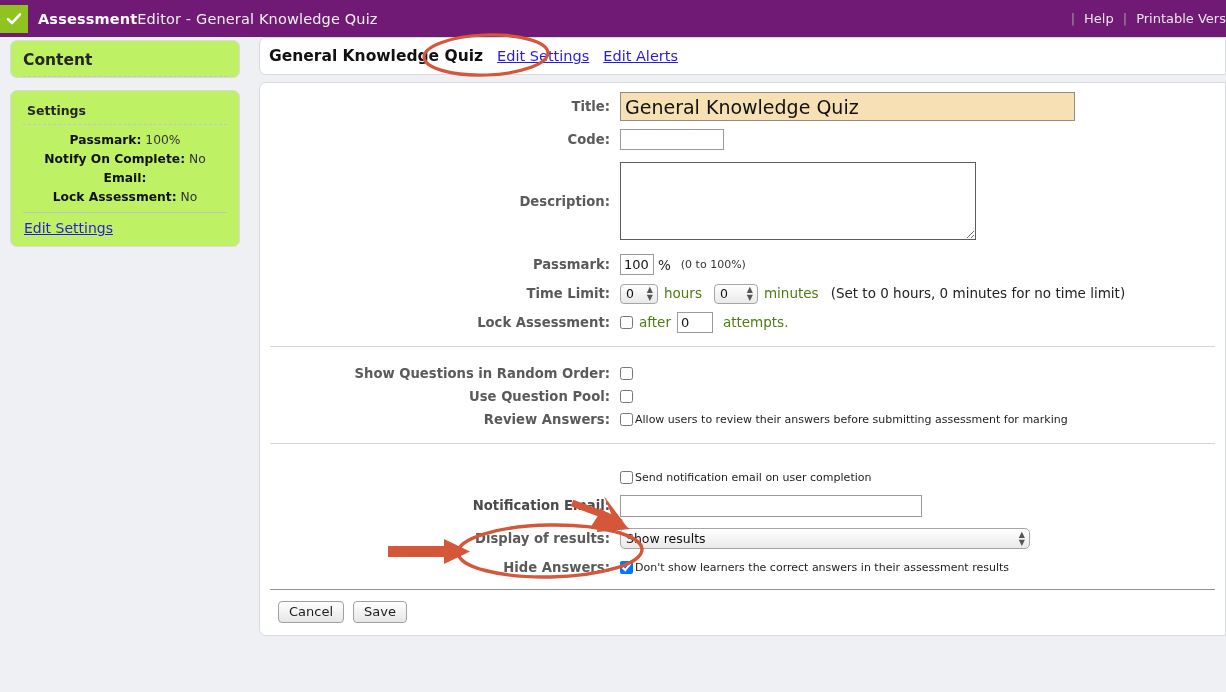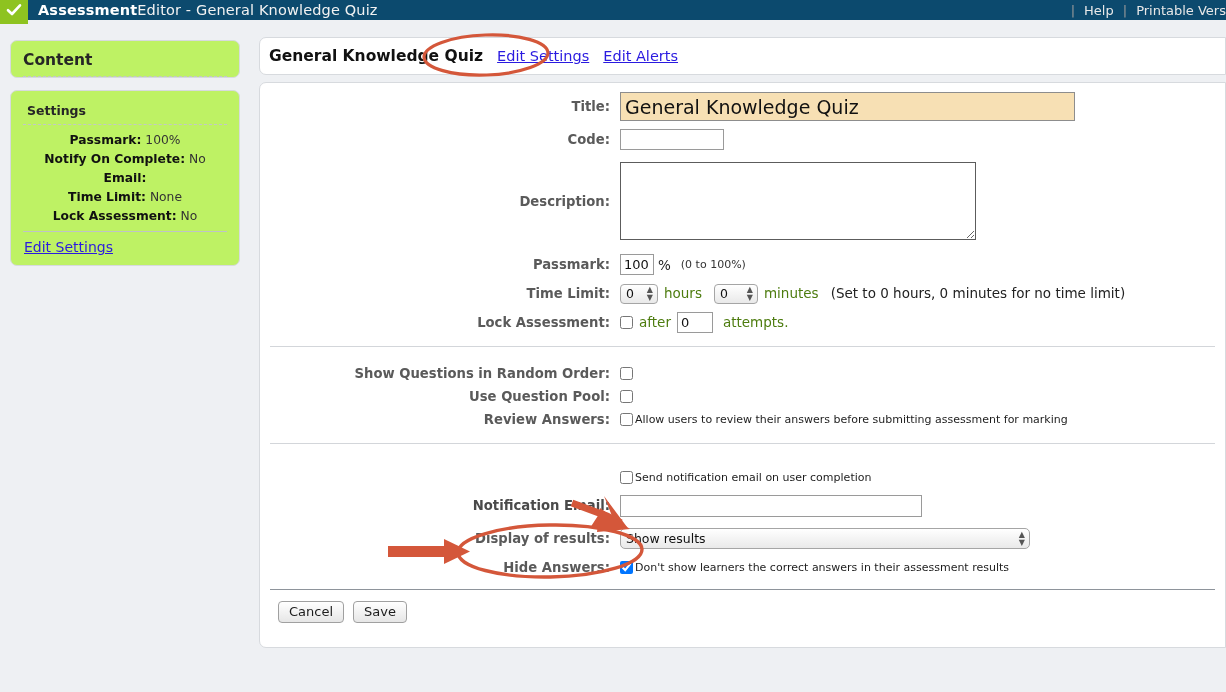--- a/index.html
+++ b/index.html
@@ -7,22 +7,22 @@
     margin: 0; padding: 0;
     width: 1226px; height: 692px;
     overflow: hidden;
     background: #eef0f3;
     font-family: "DejaVu Sans", "Liberation Sans", sans-serif;
   }
 
   
   .topbar {
     position: absolute; left: 0; top: 0;
-    width: 1226px; height: 20px;
-    background: #0c4a6e;
+    width: 1226px; height: 37px;
+    background: #701a75;
     display: flex; align-items: center;
   }
   .logo-box {
     width: 28px; height: 28px;
     background: #8ec320;
     display: flex; align-items: center; justify-content: center;
     flex: 0 0 auto;
   }
   .logo-check { display:block; }
   .app-title {
@@ -101,21 +101,21 @@
     margin: 9px 0 0 9px;
     position: relative;
   }
   .card-head { height: 36px; display: flex; align-items: center; padding: 0 0 0 9px; }
   .quiz-name { font-size: 15.5px; font-weight: bold; color:#111; white-space: nowrap; }
   .head-link {
     font-size: 14.5px; color:#2a1ae0; text-decoration: underline;
     margin-left: 14px; white-space: nowrap;
   }
 
-  .card-form { margin-top: 7px; padding-bottom: 12px; }
+  .card-form { margin-top: 7px; }
 
   .frow {
     display: flex; align-items: center;
     padding: 4px 0;
   }
   .flabel {
     width: 360px; text-align: right;
     font-size: 13.2px; font-weight: bold; color: #5a5a5a;
     padding-right: 10px; white-space: nowrap;
     flex: 0 0 auto;
@@ -244,24 +244,20 @@
         <b>Passmark:</b>
         <span class="val">100%</span>
       </div>
       <div class="set-row">
         <b>Notify On Complete:</b>
         <span class="val">No</span>
       </div>
       <div class="set-row">
         <b>Email:</b>
         <span class="val"></span>
-      </div>
-      <div class="set-row">
-        <b>Time Limit:</b>
-        <span class="val">None</span>
       </div>
       <div class="set-row">
         <b>Lock Assessment:</b>
         <span class="val">No</span>
       </div>
     </div>
     <div class="settings-rule"></div>
     <a class="edit-settings-link" href="#">Edit Settings</a>
   </div>
 

